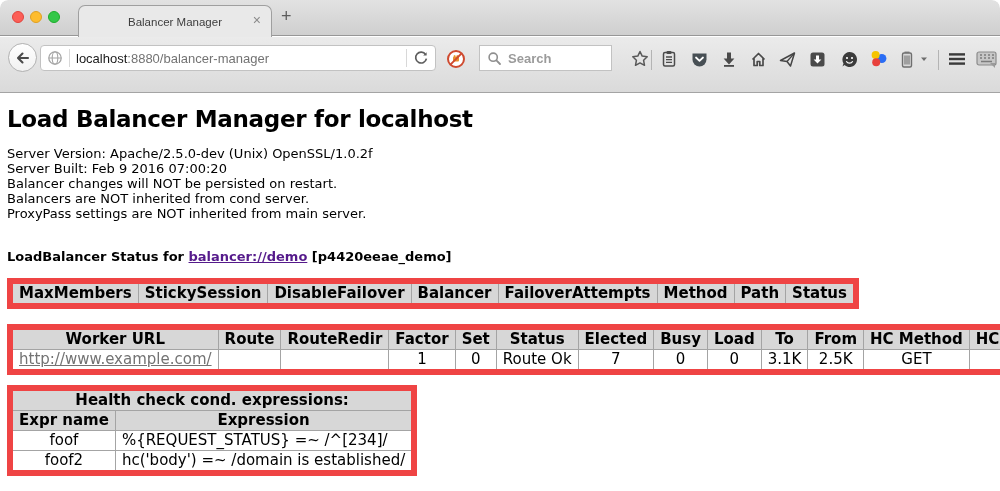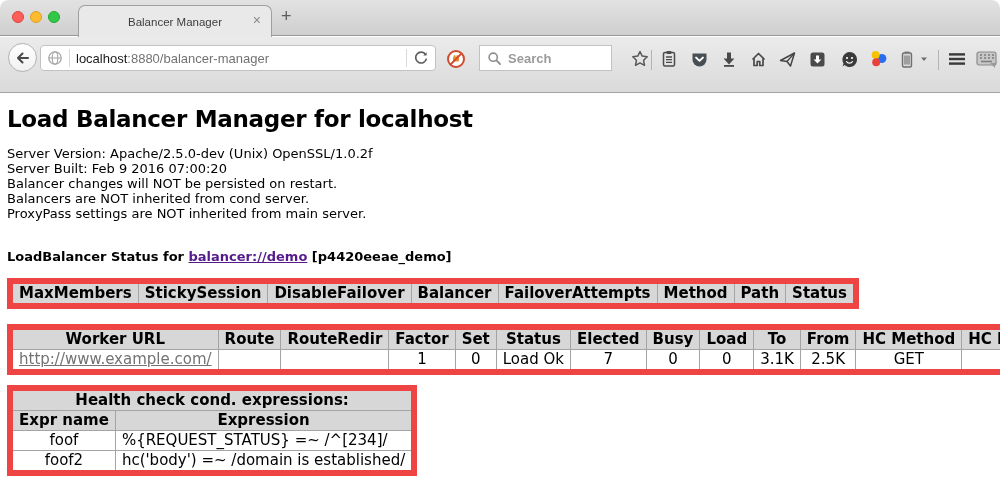--- a/index.html
+++ b/index.html
@@ -248,21 +248,21 @@
             <th>HC Method</th>
             <th>HC Interval</th>
             <th>Passes</th>
           </tr>
           <tr>
             <td class="left"><a href="#">http://www.example.com/</a></td>
             <td>&nbsp;</td>
             <td>&nbsp;</td>
             <td>1</td>
             <td>0</td>
-            <td>Load Ok</td>
+            <td>Route Ok</td>
             <td>7</td>
             <td>0</td>
             <td>0</td>
             <td>3.1K</td>
             <td>2.5K</td>
             <td>GET</td>
             <td>10</td>
             <td>1 (0)</td>
           </tr>
         </tbody>

